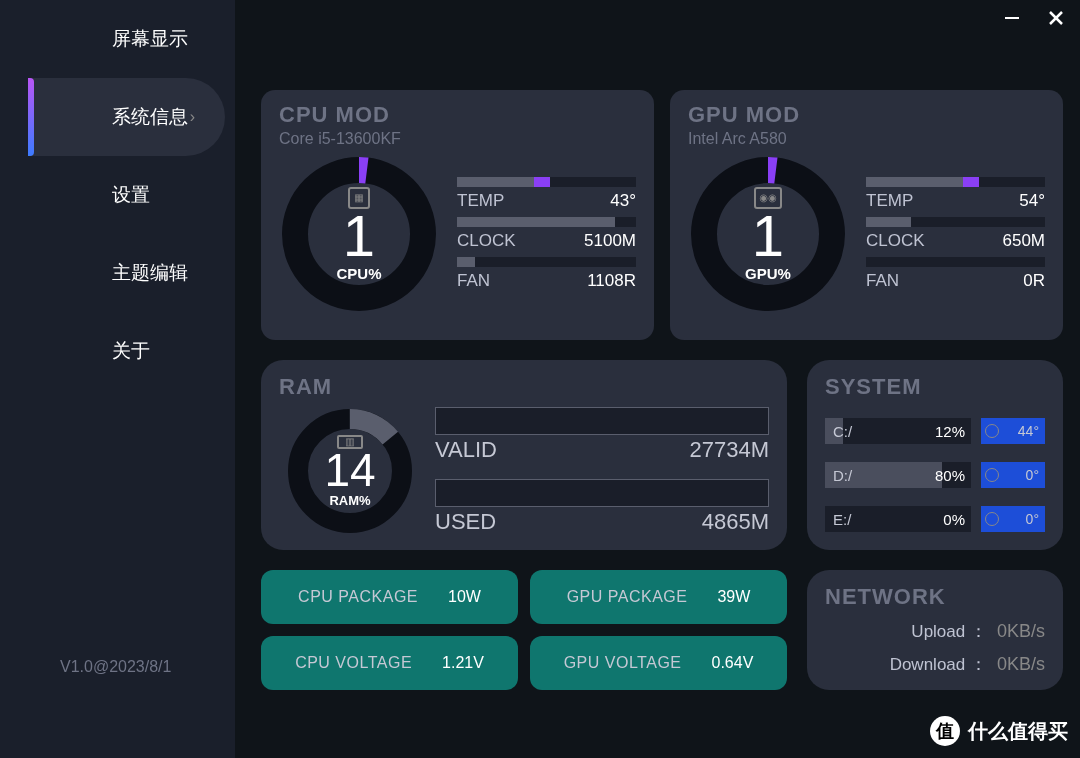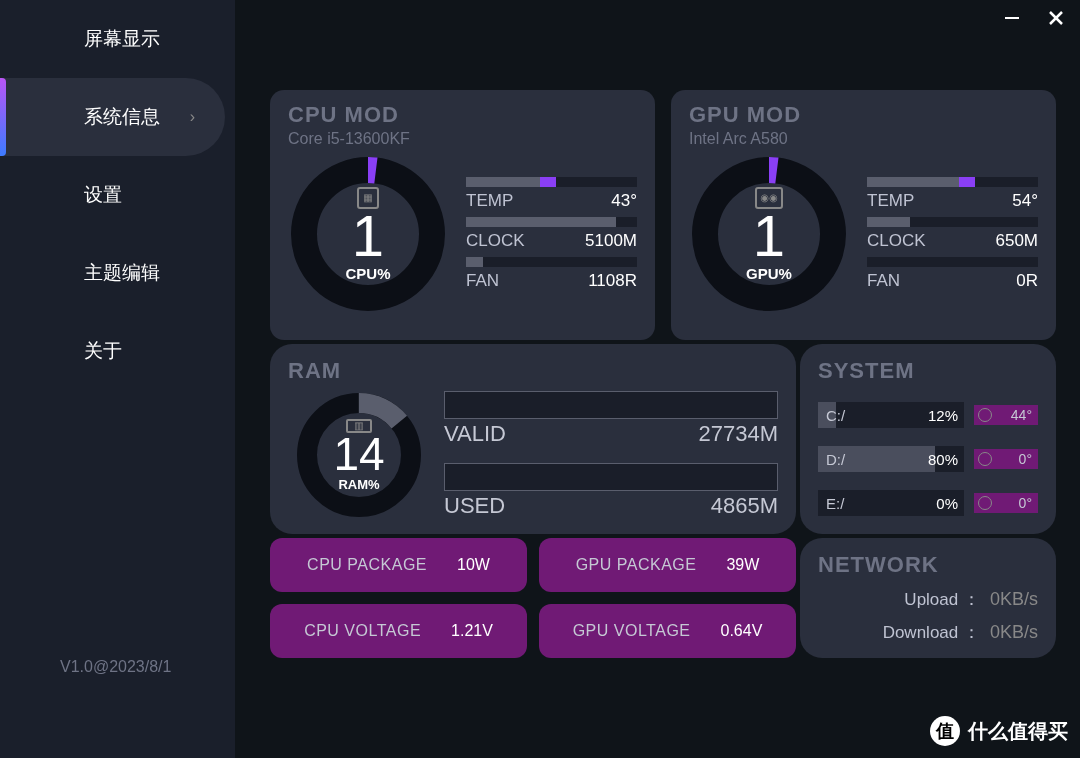--- a/index.html
+++ b/index.html
@@ -5,29 +5,29 @@
 * { margin: 0; padding: 0; box-sizing: border-box; font-family: "Microsoft YaHei", Arial, sans-serif; }
 body { background: #0f1419; width: 1080px; height: 758px; overflow: hidden; color: #c5c8d4; position: relative; }
 
 
 .window-controls { position: absolute; top: 8px; right: 14px; display: flex; gap: 24px; align-items: center; z-index: 10; }
 .win-btn { width: 20px; height: 20px; display:flex; align-items:center; justify-content:center; cursor:pointer; }
 
 
 .sidebar { position:absolute; left:0; top:0; width:235px; height:758px; background:#1a1f2b; }
 .logo { margin: 50px 0 40px 50px; font-size:40px; font-weight:900; font-style:italic; color:#fff; letter-spacing:1px; }
-.nav { display:flex; flex-direction:column; gap:0; }
+.nav { display:flex; flex-direction:column; gap:0;padding-left:28px; }
 .nav-item { height:78px; display:flex; align-items:center; padding-left:84px; font-size:19px; color:#fff; position:relative; cursor:pointer; }
 .nav-item.active { background:#2a2f3d; border-radius:0 40px 40px 0; margin-right:10px; }
 .nav-item.active::before { content:""; position:absolute; left:0; top:0; bottom:0; width:6px; background:linear-gradient(180deg,#b955f5,#3d7bff); border-radius:0 4px 4px 0; }
 .nav-item .chev { position:absolute; right:30px; font-size:16px; color:#888; }
 .version { position:absolute; bottom:82px; left:60px; color:#6e7385; font-size:16px; }
 
 
-.main { position:absolute; left:235px; top:0; right:0; bottom:0; padding:90px 26px 0 26px; display:grid; grid-template-columns: 526px 256px; grid-template-rows: 250px 190px 120px; gap:4px;margin-left:9px; }
+.main { position:absolute; left:235px; top:0; right:0; bottom:0; padding:90px 26px 0 26px; display:grid; grid-template-columns: 526px 256px; grid-template-rows: 250px 190px 120px; gap:20px; }
 
 .card { background:#2a2f3d; border-radius:22px; padding:14px 18px; }
 .card-title { color:#6e7385; font-size:22px; font-weight:700; letter-spacing:1px; }
 .card-sub { color:#6e7385; font-size:16px; margin-top:2px; }
 
 
 .cpugpu-row { grid-column:1/3; display:flex; gap:16px; }
 .cpugpu-card { flex:1; background:#2a2f3d; border-radius:14px; padding:12px 18px 16px 18px; display:flex; flex-direction:column; }
 .cpugpu-body { display:flex; gap:18px; margin-top:6px; }
 
@@ -58,26 +58,26 @@
 .ram-line { display:flex; justify-content:space-between; font-size:22px; margin-top:2px; }
 
 
 .sys-card { grid-column:2/3; }
 .drive-list { display:flex; flex-direction:column; gap:18px; margin-top:18px; }
 .drive-row { display:flex; gap:10px; align-items:center; font-size:16px; }
 .drive-bar { flex:1; height:26px; background:#1a1e29; position:relative; display:flex; align-items:center; }
 .drive-fill { position:absolute; left:0; top:0; bottom:0; background:#4a4e5d; }
 .drive-name { position:absolute; left:8px; color:#c5c8d4; font-size:15px; z-index:1; }
 .drive-pct { position:absolute; right:6px; color:#fff; font-size:15px; }
-.drive-temp { width:64px; height:20px; background:#701a75; display:flex; align-items:center; justify-content:space-between; padding:0 6px 0 4px; font-size:14px; }
+.drive-temp { width:64px; height:26px; background:#1d4ed8; display:flex; align-items:center; justify-content:space-between; padding:0 6px 0 4px; font-size:14px; }
 .hdd-icon{width:14px;height:14px;border:1px solid #888;border-radius:50%;position:relative;}
 
 
 .pkg-grid { grid-column:1/2; display:grid; grid-template-columns:1fr 1fr; grid-template-rows:1fr 1fr; gap:12px; }
-.pkg-card { background:#701a75; border-radius:12px; display:flex; align-items:center; justify-content:center; gap:30px; font-size:16px; }
+.pkg-card { background:#0f766e; border-radius:12px; display:flex; align-items:center; justify-content:center; gap:30px; font-size:16px; }
 .pkg-label { color:#c5c8d4; letter-spacing:0.5px; }
 .pkg-val { color:#fff; }
 
 
 .net-card { grid-column:2/3; }
 .net-row { display:flex; align-items:baseline; gap:10px; margin-top:10px; font-size:17px;justify-content:flex-end; }
 .net-label { color:#bfc3d2; }
 .net-val { color:#888; font-size:18px; }
 
 

